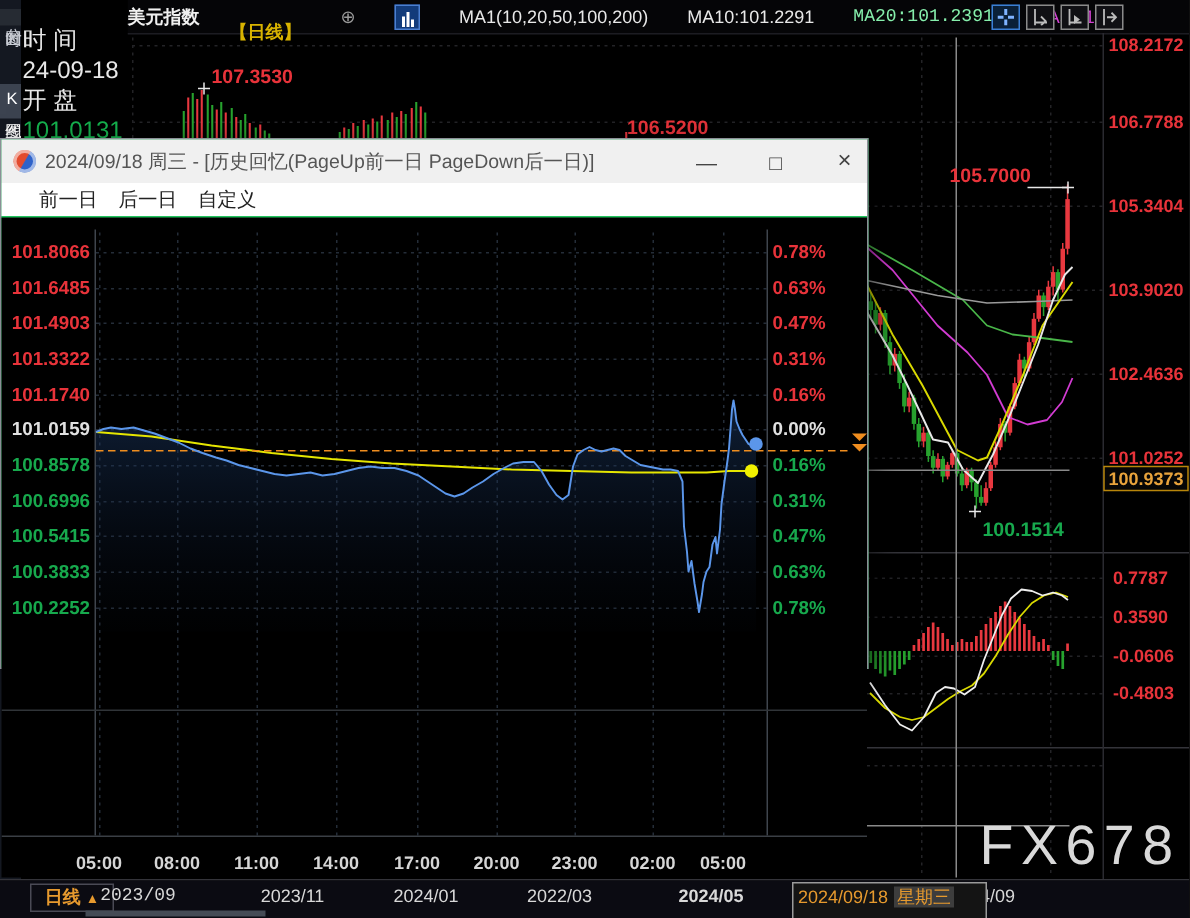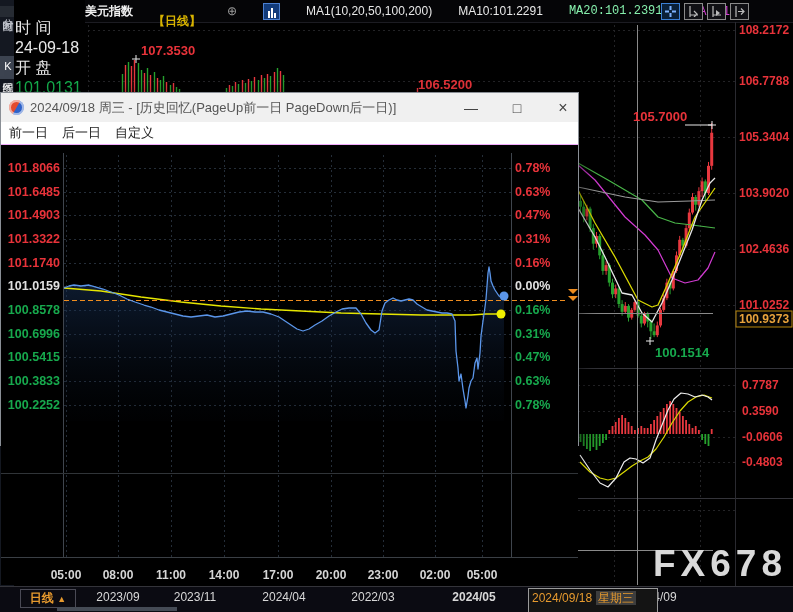--- a/index.html
+++ b/index.html
@@ -24,47 +24,47 @@
   .left-panel{left:0;top:0;width:85px;height:586px;background:#000;z-index:2;}
   .tabstrip{position:absolute;left:0;top:0;width:14px;height:100%;background:#141821;}
   .vtab{position:absolute;left:0;width:14px;padding:4px 0;background:#262b33;color:#c8ccd4;
         font-size:11px;line-height:13px;text-align:center;writing-mode:vertical-rl;text-orientation:upright;
         letter-spacing:1px;cursor:pointer;}
   .vtab.sel{background:#3c4350;color:#fff;}
   .info{position:absolute;left:15px;top:18px;width:70px;font-size:16px;color:#e8e8e8;}
   .info .row{height:20px;line-height:20px;}
   .info .val-green{color:#15b24e;}
   
-  .dialog{left:0;top:92px;width:579px;height:354px;background:#f0abfc;z-index:10;
+  .dialog{left:0;top:92px;width:579px;height:354px;background:#22c55e;z-index:10;
           border:1px solid #8a8f96;box-sizing:border-box;box-shadow:4px 6px 18px rgba(0,0,0,.6);}
   .dlg-title{position:absolute;left:0;top:0;right:0;height:29px;background:#f0f0f0;display:flex;
              align-items:center;font-size:13px;color:#555;}
   .dlg-ico{width:15px;height:15px;border-radius:50%;margin:0 6px 0 8px;
            background:linear-gradient(120deg,#e34b2e 0 48%,#2e62c9 52% 100%);
            box-shadow:inset 0 0 0 2px rgba(255,255,255,.55);}
   .dlg-btns{position:absolute;right:6px;top:0;height:29px;display:flex;align-items:center;gap:28px;
             color:#444;font-size:14px;}
   .dlg-btns span{width:18px;text-align:center;cursor:pointer;}
   .dlg-menu{position:absolute;left:0;top:29px;right:0;height:22px;background:#ffffff;display:flex;
-            align-items:center;gap:14px;padding-left:8px;font-size:13px;color:#222;}
+            align-items:center;gap:14px;padding-left:25px;font-size:13px;color:#222;}
   .dlg-menu span{cursor:pointer;}
   .dlg-chart{position:absolute;left:0;top:52px;width:577px;height:440px;background:#000;}
   
   .bottom-bar{left:0;top:587px;width:793px;height:25px;background:#0b0b12;z-index:5;font-size:12px;}
   .period-box{position:absolute;left:20px;top:2px;width:54px;height:17px;border:1px solid #4a4a55;
               color:#e79a2e;font-weight:bold;text-align:center;line-height:17px;cursor:pointer;}
   .period-box .tri{color:#e79a2e;font-size:9px;}
   .date-label{position:absolute;top:3px;transform:translateX(-50%);color:#d8d8d8;}
   .date-tip{position:absolute;left:528px;top:1px;width:130px;height:36px;border:1px solid #9a9a9a;
             background:#141414;color:#e79a2e;line-height:18px;white-space:nowrap;padding-left:3px;box-sizing:border-box;}
   .date-tip .wk{background:#3d3d3d;padding:0 2px;margin-left:4px;}
   .hscroll{position:absolute;left:57px;top:20px;width:120px;height:4px;background:#454b55;}
   
   .watermark{right:6px;top:543px;font-size:37px;color:#d9d9d9;letter-spacing:5px;z-index:4;
-             text-shadow:1px 1px 2px #000;font-weight:700;}
+             text-shadow:1px 1px 2px #000;font-weight:400;}
   svg text{font-family:"Liberation Sans",sans-serif;}
 </style>
 </head>
 <body>
 
 <div class="stage">
 
   <svg id="main-svg" class="abs" style="left:0;top:0;z-index:1;" width="793" height="612" viewBox="0 0 793 612">
     <g id="mg-grid">
         <line x1="88" y1="30.5" x2="735" y2="30.5" stroke="#232326" stroke-width="1" stroke-dasharray="2,3"></line>
@@ -440,23 +440,23 @@
         <text x="481" y="578" fill="#d6d6d6" font-size="12" text-anchor="middle" font-weight="bold">05:00</text>
       </svg>
   </div>
 
   <div class="abs bottom-bar">
     <div class="period-box">
       <span>日线</span>
       <span class="tri">▲</span>
     </div>
     <div id="date-labels">
-        <span class="date-label" style="left: 118px;">2023/09</span>
+        <span class="date-label" style="left: 92px; font-family: Liberation Mono, monospace;">2023/09</span>
         <span class="date-label" style="left: 195px;">2023/11</span>
-        <span class="date-label" style="left: 284px;">2024/04</span>
+        <span class="date-label" style="left: 284px;">2024/01</span>
         <span class="date-label" style="left: 373px;">2022/03</span>
         <span class="date-label" style="left: 474px; font-weight: bold;">2024/05</span>
         <span class="date-label" style="left: 551px;">2024/07</span>
         <span class="date-label" style="left: 655px;">2024/09</span>
       </div>
     <div class="date-tip">
       <span>2024/09/18</span><span class="wk">星期三</span>
     </div>
     <div class="hscroll"></div>
   </div>

